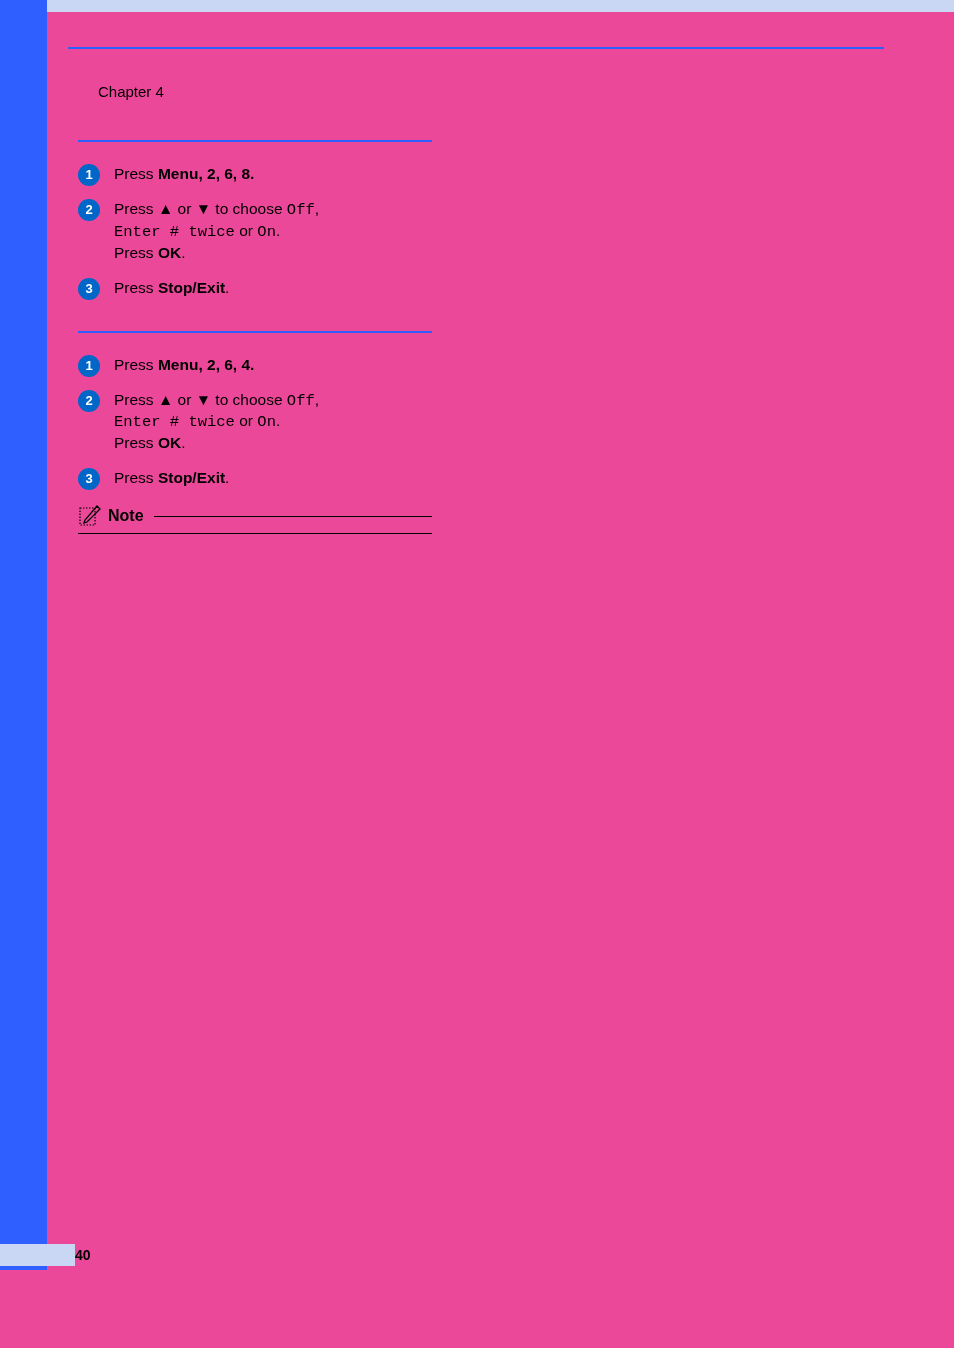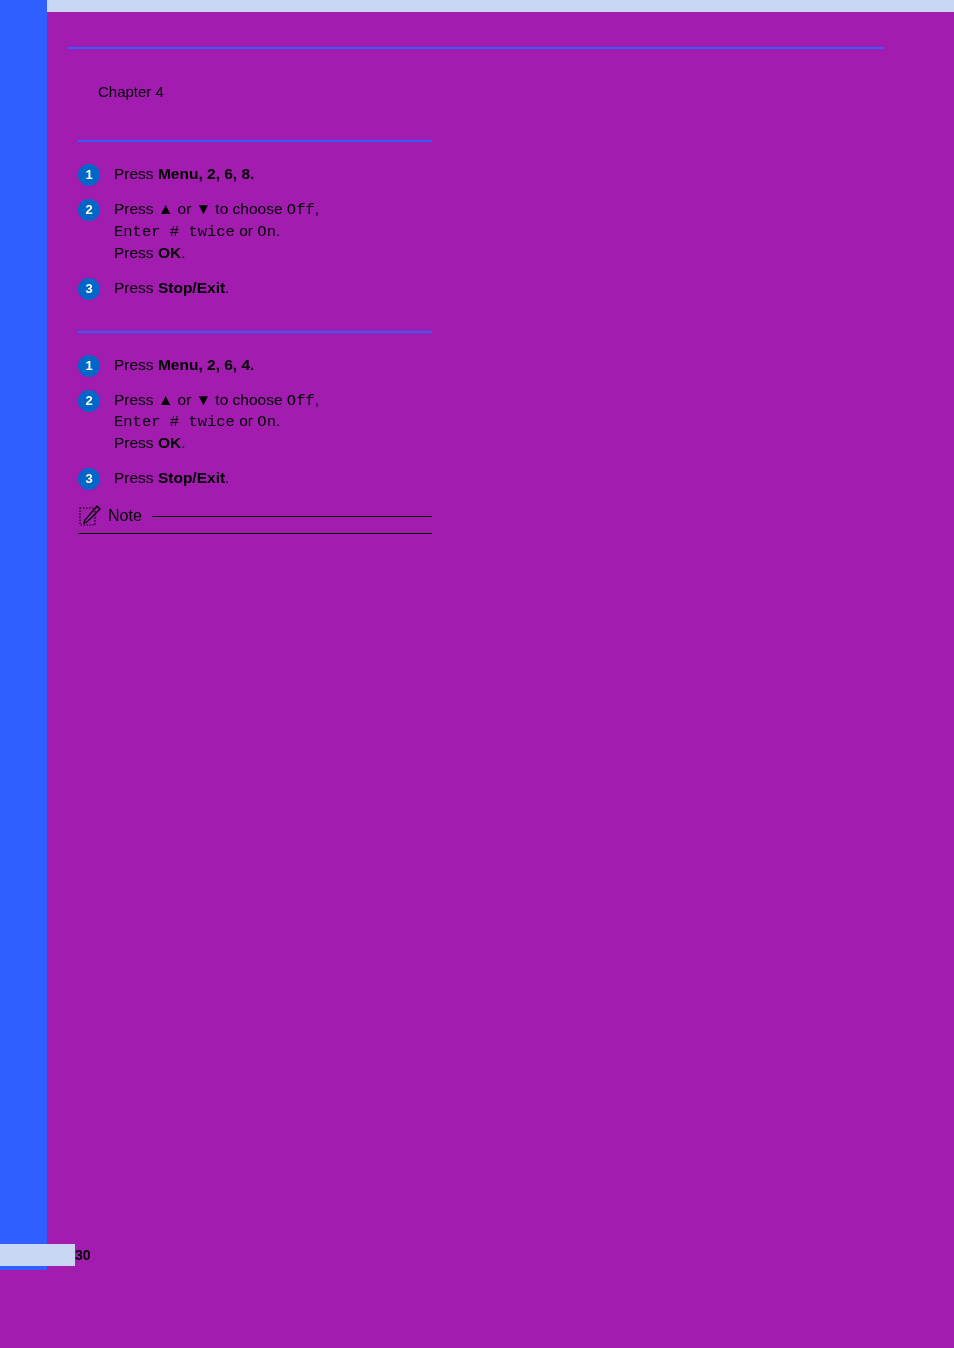--- a/index.html
+++ b/index.html
@@ -1,35 +1,35 @@
 <!DOCTYPE html>
 <html><head>
 <meta charset="utf-8">
 <style>
   * { box-sizing: border-box; margin: 0; padding: 0; }
   html, body { width: 954px; height: 1348px; font-family: Arial, Helvetica, sans-serif; background: #fff; }
-  .page { position: relative; width: 954px; height: 1348px; background: #a21caf; }
+  .page { position: relative; width: 954px; height: 1348px; background: #ec4899; }
   .topbar { position: absolute; top: 0; left: 0; right: 0; height: 12px; background: #c9d7f4; }
   .sidebar { position: absolute; top: 0; left: 0; width: 47px; height: 1270px; background: #2f5fff; }
   .hrule { position: absolute; left: 68px; right: 70px; top: 47px; height: 2px; background: #2f5fff; }
   .chapter { position: absolute; left: 98px; top: 83px; font-size: 15px; color: #000; }
   .content { position: absolute; left: 78px; top: 140px; width: 354px; }
   .sec-title { font-size: 23px; font-weight: bold; color: #000; margin-bottom: 6px; }
   .sec-rule { height: 2px; background: #2f5fff; margin-bottom: 22px; }
   .step { position: relative; padding-left: 36px; margin-bottom: 14px; font-size: 15.5px; line-height: 1.35; color: #000; }
   .badge {
     position: absolute; left: 0; top: 0; width: 22px; height: 22px; border-radius: 11px;
     background: #0066c8; color: #fff; text-align: center; line-height: 22px; font-size: 13px; font-weight: bold;
   }
   .mono { font-family: "Courier New", Courier, monospace; }
   .b { font-weight: bold; }
   .sec2 { margin-top: 32px; }
   .note-hdr { display: flex; align-items: center; margin-top: 16px; margin-bottom: 6px; }
   .note-icon { width: 24px; height: 22px; margin-right: 6px; }
-  .note-title { font-weight: normal; font-size: 16px; margin-right: 10px; }
+  .note-title { font-weight: bold; font-size: 16px; margin-right: 10px; }
   .note-line { flex: 1; height: 1.2px; background: #000; }
   .note-list { list-style: none; padding-left: 18px; font-size: 15.5px; line-height: 1.32; text-align: justify; }
   .note-list li { position: relative; margin-bottom: 12px; }
   .note-list li::before { content: "•"; position: absolute; left: -14px; top: 0; }
   .note-end { height: 1.2px; background: #000; margin-top: 4px; }
   .footer-strip { position: absolute; left: 0; bottom: 82px; width: 75px; height: 22px; background: #c9d7f4; }
   .page-num { position: absolute; left: 75px; bottom: 85px; font-size: 14px; font-weight: bold; }
 </style>
 </head>
 <body>
@@ -92,14 +92,14 @@
       </div>
 
       <ul class="note-list">
       </ul>
       <div class="note-end"></div>
     </div>
 
   </div>
 
   <div class="footer-strip"></div>
-  <div class="page-num">30</div>
+  <div class="page-num">40</div>
 </div>
 
 </body></html>

